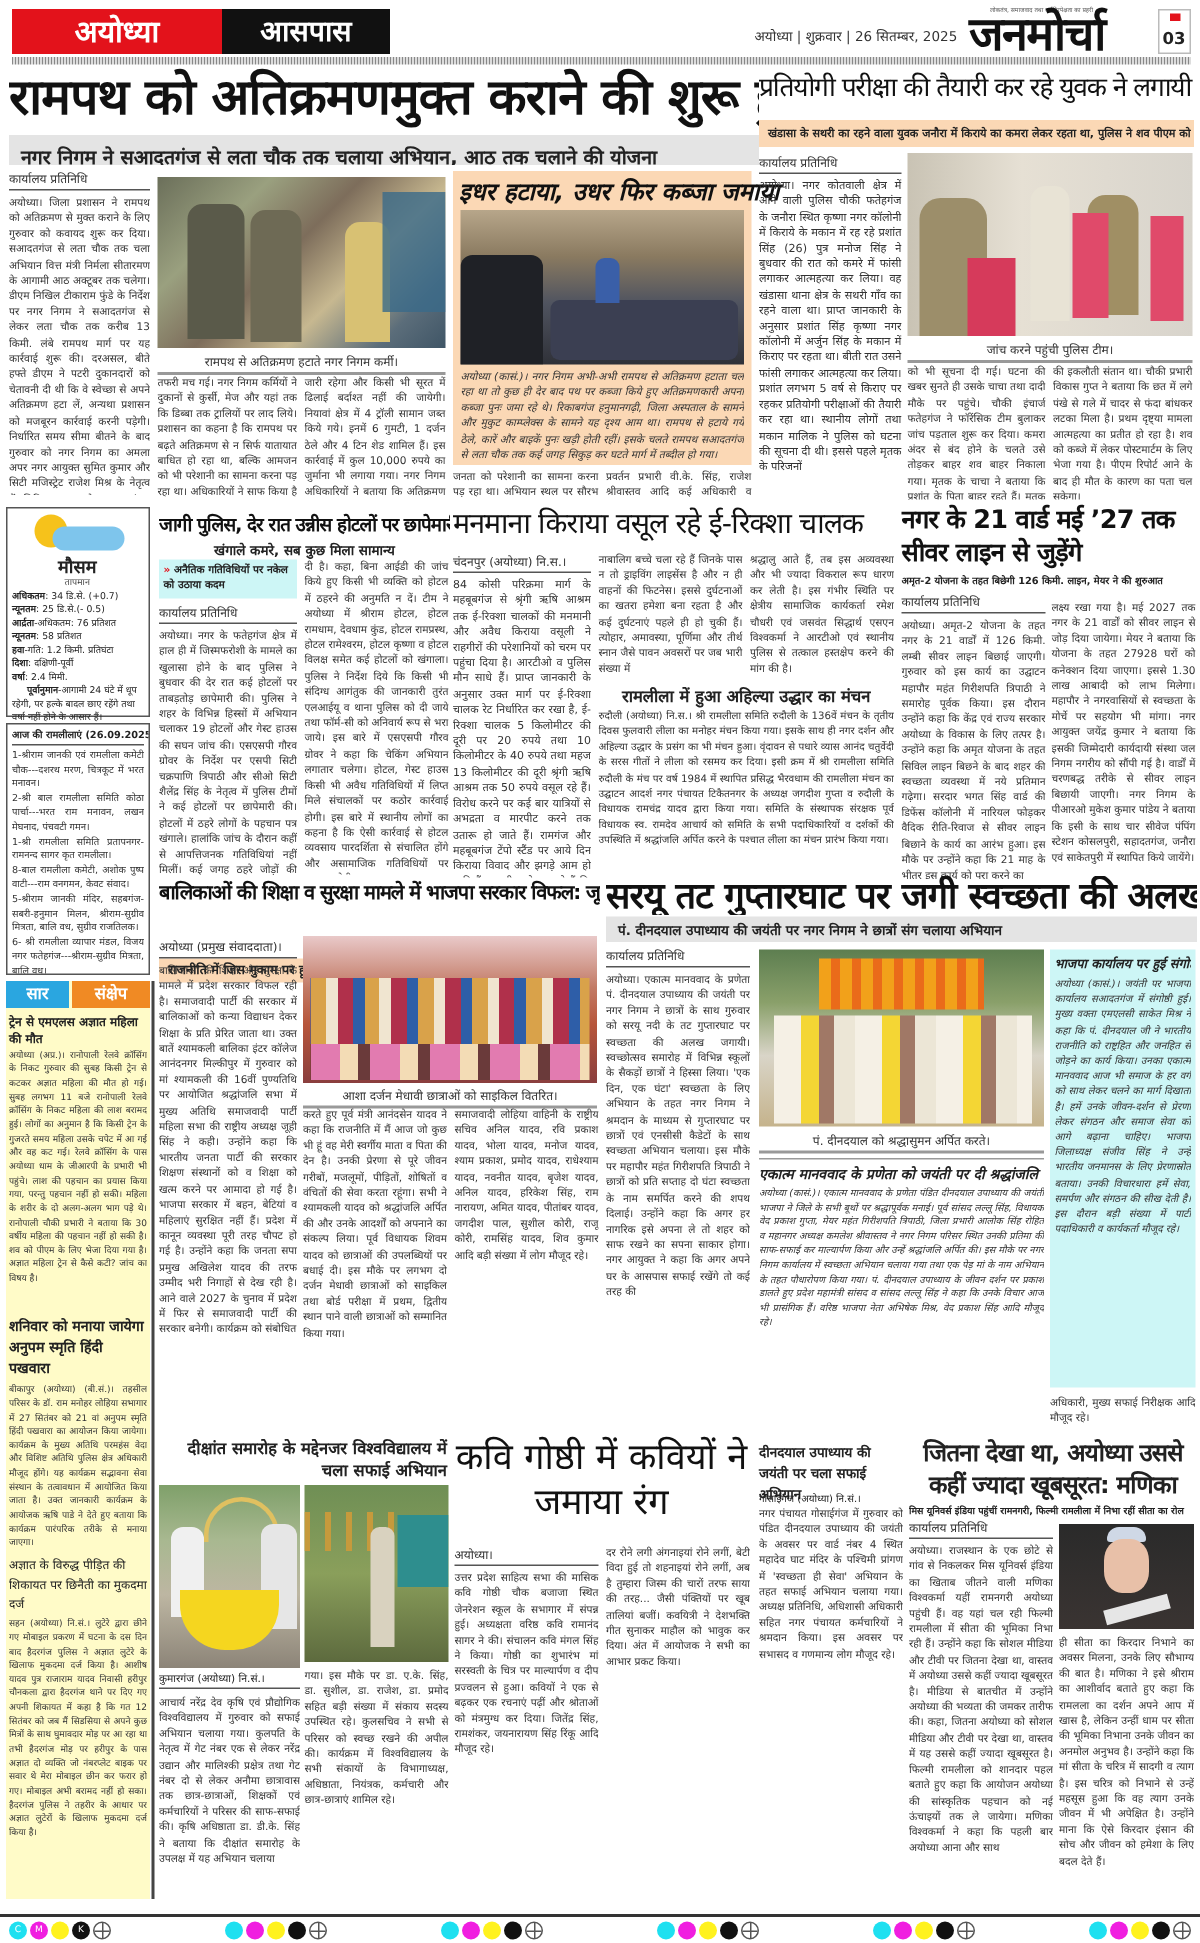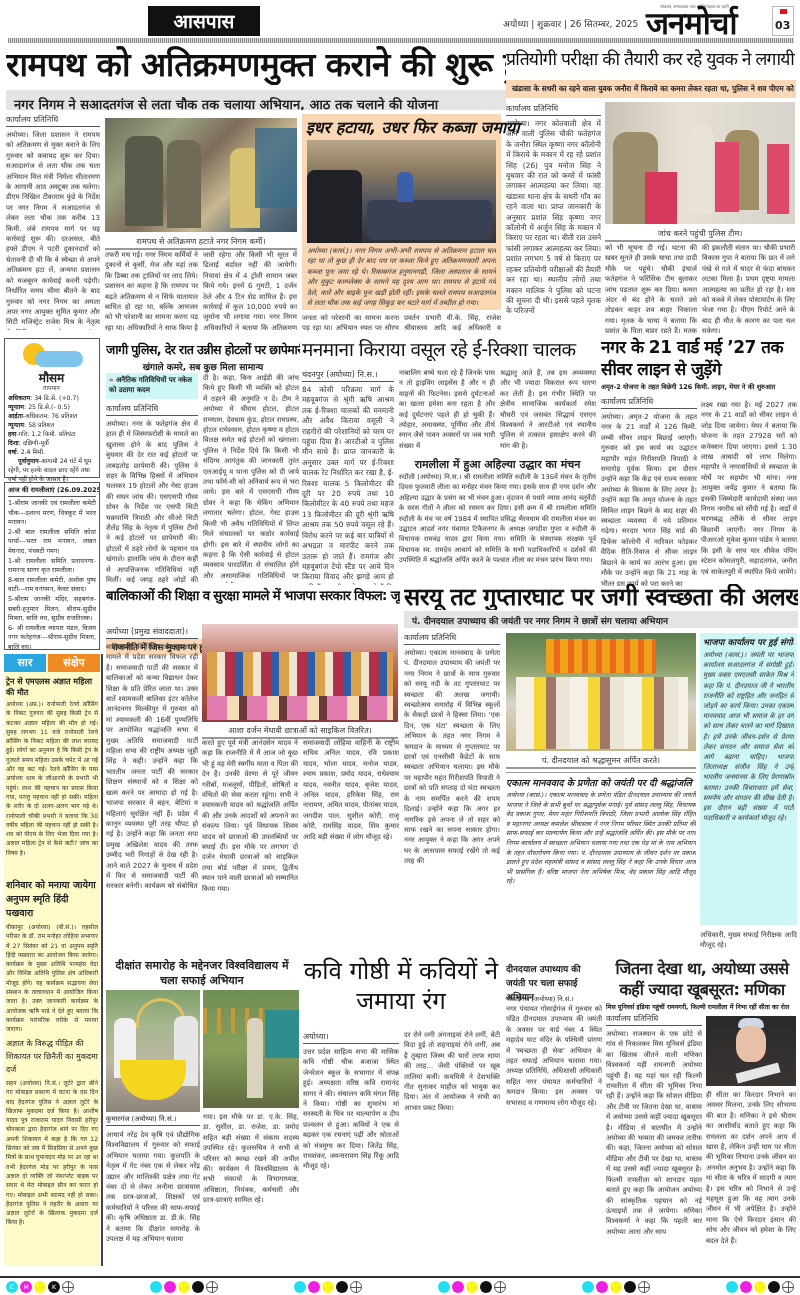--- a/index.html
+++ b/index.html
@@ -16,20 +16,21 @@
 .photo{overflow:hidden}
 .cap{font-size:8px;text-align:center;color:#333;border-bottom:2px solid #999;padding:2px 0}
 .ital{font-style:italic}
 .vrule{background:#444;width:1.5px}
 .cmyk span{display:inline-block;width:12px;height:12px;border-radius:50%;margin-right:2px}
 </style>
 </head>
 <body>
 
 <div class="abs" style="left:0;top:0;width:800px;height:46px">
+  <div class="abs hdr-red" style="left:8px;top:6px;width:140px;height:30px">अयोध्या</div>
   <div class="abs hdr-blk" style="left:148px;top:6px;width:112px;height:30px">आसपास</div>
   <div class="abs" style="left:503px;top:17px;font-size:9px;color:#333;white-space:nowrap">अयोध्या | शुक्रवार | 26 सितम्बर, 2025</div>
   <div class="abs" style="left:660px;top:4px;font-size:4px;color:#555;white-space:nowrap;width:100px;overflow:hidden">लोकतंत्र, समाजवाद तथा धर्मनिरपेक्षता का प्रहरी</div>
   <div class="abs" style="left:646px;top:6px;font-size:31px;font-weight:bold;color:#111;letter-spacing:-1px;font-family:'DejaVu Serif',serif;line-height:34px">जनमोर्चा</div>
   <div class="abs" style="left:772px;top:6px;width:22px;height:30px;border:1px solid #bbb;text-align:center">
     <span class="abs" style="left:7px;top:2px;width:7px;height:5px;background:#e3121b"></span>
     <span style="position:absolute;left:2px;top:12px;font-size:11px;font-weight:bold">03</span>
   </div>
   <div class="abs rule" style="left:8px;top:38px;width:786px"></div>
 </div>
@@ -185,21 +186,21 @@
   <div class="ital" style="font-weight:bold;font-size:9.4px;white-space:nowrap;overflow:hidden;margin:3px 0 2px">एकात्म मानववाद के प्रणेता को जयंती पर दी श्रद्धांजलि</div>
   <div class="body ital" style="font-size:6.4px;line-height:9.6px;height:154px">अयोध्या (कासं.)। एकात्म मानववाद के प्रणेता पंडित दीनदयाल उपाध्याय की जयंती भाजपा ने जिले के सभी बूथों पर श्रद्धापूर्वक मनाई। पूर्व सांसद लल्लू सिंह, विधायक वेद प्रकाश गुप्ता, मेयर महंत गिरीशपति त्रिपाठी, जिला प्रभारी आलोक सिंह रोहित व महानगर अध्यक्ष कमलेश श्रीवास्तव ने नगर निगम परिसर स्थित उनकी प्रतिमा की साफ-सफाई कर माल्यार्पण किया और उन्हें श्रद्धांजलि अर्पित की। इस मौके पर नगर निगम कार्यालय में स्वच्छता अभियान चलाया गया तथा एक पेड़ मां के नाम अभियान के तहत पौधारोपण किया गया। पं. दीनदयाल उपाध्याय के जीवन दर्शन पर प्रकाश डालते हुए प्रदेश महामंत्री सांसद व सांसद लल्लू सिंह ने कहा कि उनके विचार आज भी प्रासंगिक हैं। वरिष्ठ भाजपा नेता अभिषेक मिश्र, वेद प्रकाश सिंह आदि मौजूद रहे।</div>
 </div>
 
 <div class="abs" style="left:700px;top:633px;width:97px;height:292px;background:#cdf6f6;padding:3px 3px">
   <div class="ital" style="font-weight:bold;font-size:8.5px;white-space:nowrap;overflow:hidden;margin-bottom:3px">भाजपा कार्यालय पर हुई संगोष्ठी</div>
   <div class="body ital" style="font-size:6.7px;line-height:10.2px;height:270px">अयोध्या (कासं.)। जयंती पर भाजपा कार्यालय सआदतगंज में संगोष्ठी हुई। मुख्य वक्ता एमएलसी साकेत मिश्र ने कहा कि पं. दीनदयाल जी ने भारतीय राजनीति को राष्ट्रहित और जनहित से जोड़ने का कार्य किया। उनका एकात्म मानववाद आज भी समाज के हर वर्ग को साथ लेकर चलने का मार्ग दिखाता है। हमें उनके जीवन-दर्शन से प्रेरणा लेकर संगठन और समाज सेवा को आगे बढ़ाना चाहिए। भाजपा जिलाध्यक्ष संजीव सिंह ने उन्हें भारतीय जनमानस के लिए प्रेरणास्रोत बताया। उनकी विचारधारा हमें सेवा, समर्पण और संगठन की सीख देती है। इस दौरान बड़ी संख्या में पार्टी पदाधिकारी व कार्यकर्ता मौजूद रहे।</div>
 </div>
 <div class="abs body" style="left:700px;top:930px;width:97px;height:22px">अधिकारी, मुख्य सफाई निरीक्षक आदि मौजूद रहे।</div>
 
-<div class="abs" style="left:106px;top:958px;width:192px;font-size:11px;font-weight:bold;line-height:15px;text-align:center">दीक्षांत समारोह के मद्देनजर विश्वविद्यालय में चला सफाई अभियान</div>
+<div class="abs" style="left:106px;top:958px;width:192px;font-size:11px;font-weight:bold;line-height:15px;text-align:right">दीक्षांत समारोह के मद्देनजर विश्वविद्यालय में चला सफाई अभियान</div>
 <div class="abs photo" style="left:106px;top:990px;width:94px;height:122px;background:linear-gradient(180deg,#7fa06a 0%,#a8b890 30%,#bdb6a2 60%,#8c8478 100%)">
   <div class="abs" style="left:30px;top:8px;width:50px;height:30px;border:3px solid #e0c060;border-bottom:none;border-radius:30px 30px 0 0"></div>
   <div class="abs" style="left:8px;top:28px;width:22px;height:60px;background:#f0f0f0;border-radius:8px 8px 0 0"></div>
   <div class="abs" style="left:68px;top:26px;width:24px;height:70px;background:#e6e6e6;border-radius:8px 8px 0 0"></div>
   <div class="abs" style="left:14px;top:70px;width:66px;height:40px;background:#f5d61f;border-radius:0 0 30px 30px"></div>
 </div>
 <div class="abs" style="left:106px;top:1114px;width:94px;font-size:7px;border-bottom:1.5px solid #555;padding-bottom:2px">कुमारगंज (अयोध्या) नि.सं.।</div>
 <div class="abs body" style="left:106px;top:1130px;width:94px;height:136px">आचार्य नरेंद्र देव कृषि एवं प्रौद्योगिक विश्वविद्यालय में गुरुवार को सफाई अभियान चलाया गया। कुलपति के नेतृत्व में गेट नंबर एक से लेकर नरेंद्र उद्यान और मालिश्की प्रक्षेत्र तथा गेट नंबर दो से लेकर अनौमा छात्रावास तक छात्र-छात्राओं, शिक्षकों एवं कर्मचारियों ने परिसर की साफ-सफाई की। कृषि अधिष्ठाता डा. डी.के. सिंह ने बताया कि दीक्षांत समारोह के उपलक्ष में यह अभियान चलाया</div>
 <div class="abs" style="left:203px;top:990px;width:96px;height:276px">
   <div class="photo" style="width:96px;height:118px;background:linear-gradient(180deg,#6f8f55 0%,#8a9f5b 50%,#5d6a3e 100%);position:relative">

